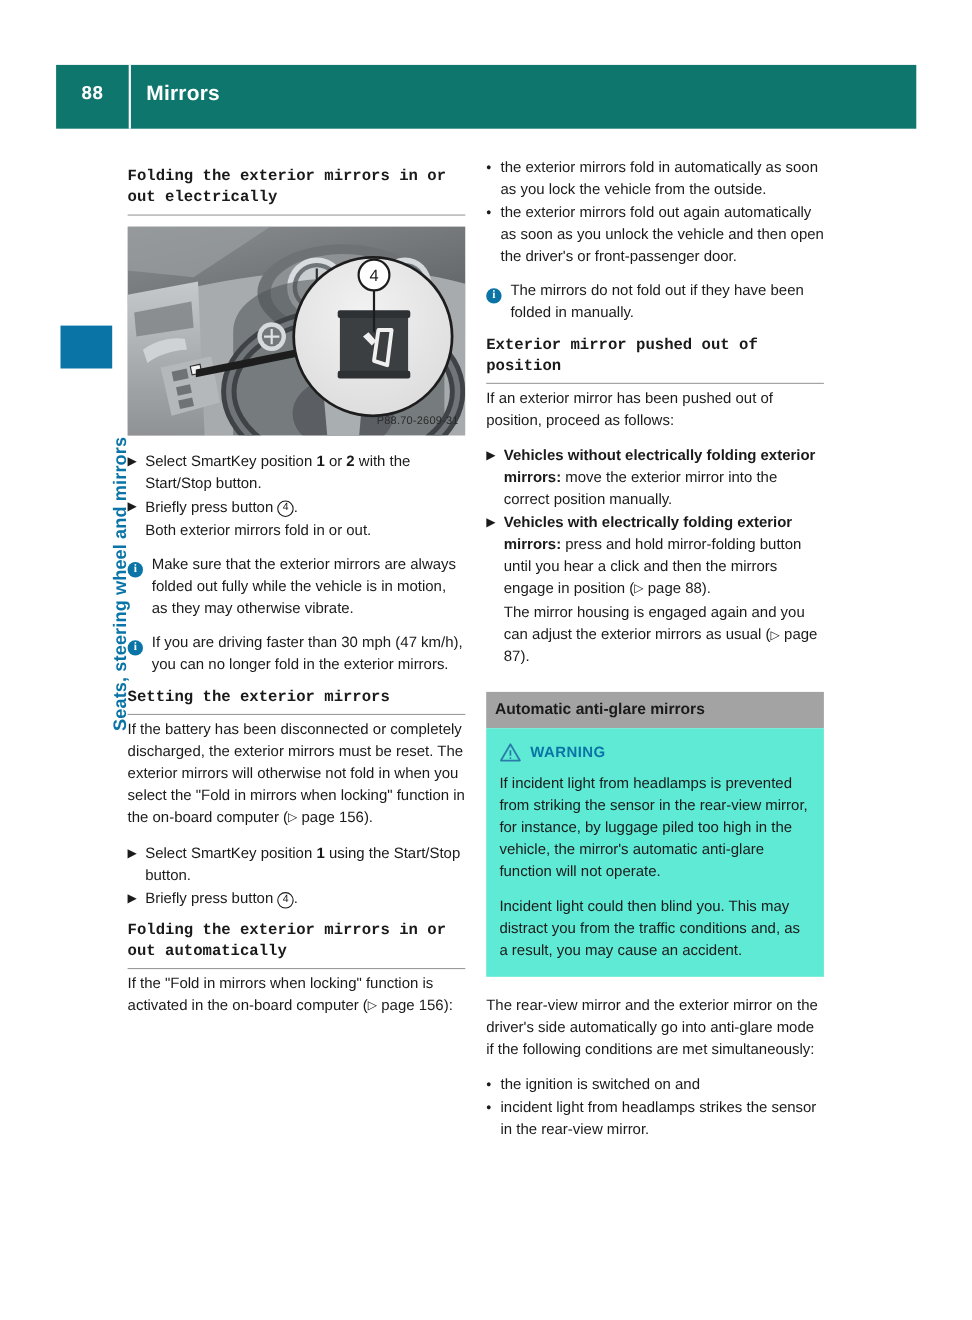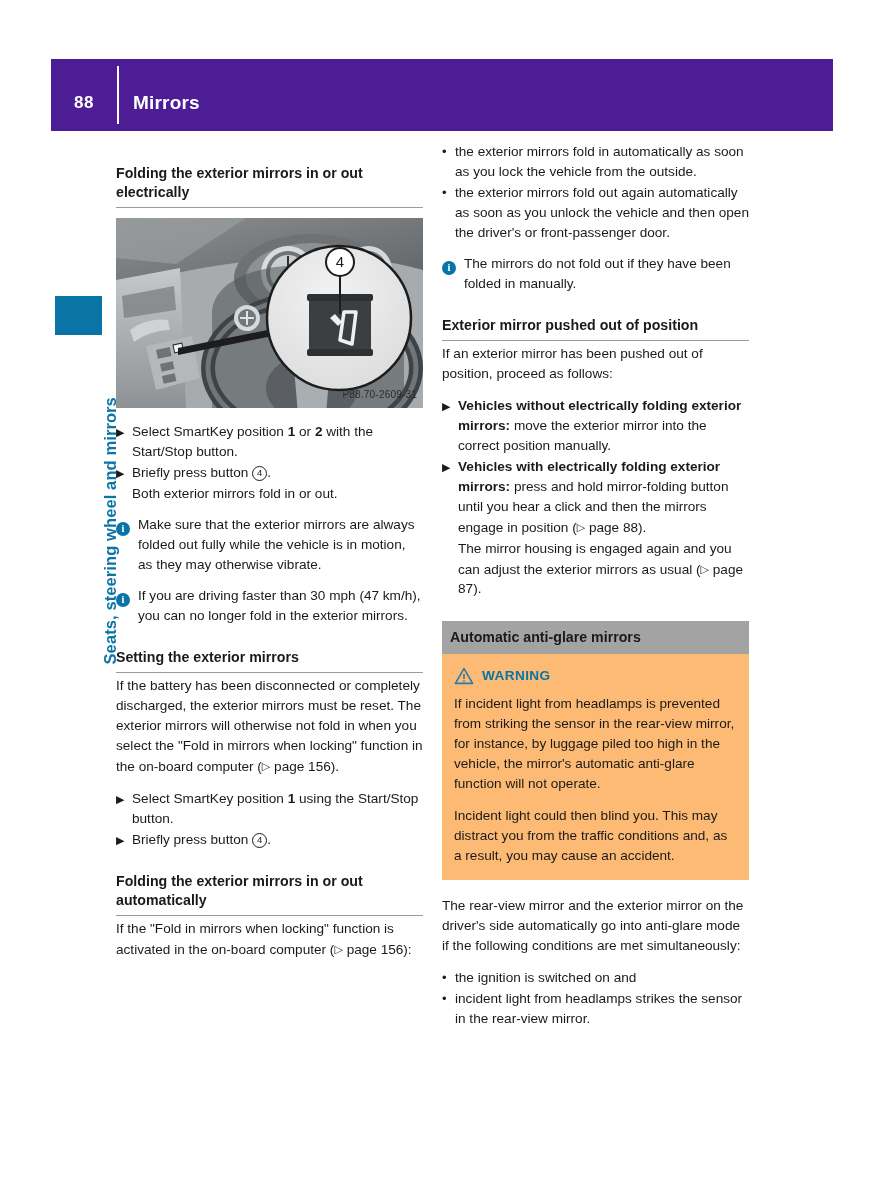--- a/index.html
+++ b/index.html
@@ -15,24 +15,23 @@
     color: #1a1a1a;
     overflow: hidden;
   }
 
   
   .header-band {
     position: absolute;
     left: 51px;
     top: 59px;
     width: 782px;
-    height: 72px;
-    background: #4c1d95;
+    height: 58px;
+    background: #0f766e;
     display: flex;
-    align-items: center;
   }
   .header-pageno {
     width: 66px;
     text-align: center;
     color: #ffffff;
     font-size: 17px;
     font-weight: bold;
     letter-spacing: 0.5px;
     padding-top: 16px;
   }
@@ -87,24 +86,25 @@
 
   p { margin: 0 0 0 0; }
   .para { margin-bottom: 12px; }
   .para-tight { margin-bottom: 0; }
 
   
   .h-sub {
     font-size: 14.2px;
     font-weight: bold;
     line-height: 19px;
-    margin-top: 22px;
+    margin-top: 10px;
     margin-bottom: 3px;
     border-bottom: 1.5px solid #9b9b9b;
     padding-bottom: 5px;
+    font-family: Liberation Mono, monospace;
   }
 
   .h-section {
     font-size: 14.2px;
     font-weight: bold;
     background: #a3a3a3;
     padding: 6px 8px 7px 8px;
     margin-top: 22px;
     margin-bottom: 0;
   }
@@ -179,21 +179,21 @@
     color: #ffffff;
     font-size: 10.5px;
     font-weight: bold;
     line-height: 14px;
     text-align: center;
     font-family: "Liberation Serif", serif;
   }
 
   
   .warn-box {
-    background: #fdba74;
+    background: #5eead4;
     padding: 12px 12px 14px 12px;
     margin-bottom: 16px;
   }
   .warn-head {
     display: flex;
     align-items: center;
     margin-bottom: 8px;
   }
   .warn-tri { margin-right: 8px; display: block; }
   .warn-label {

